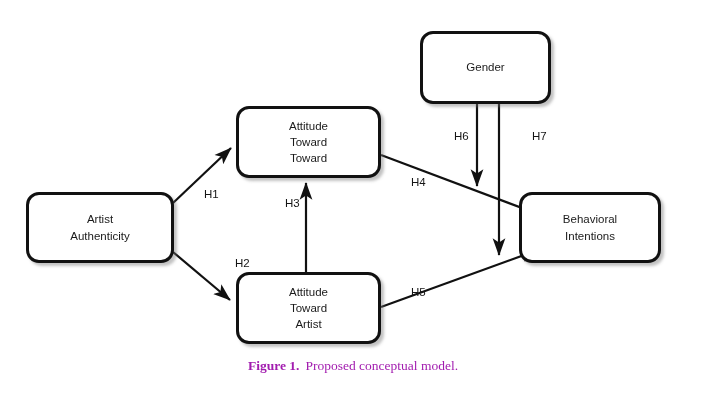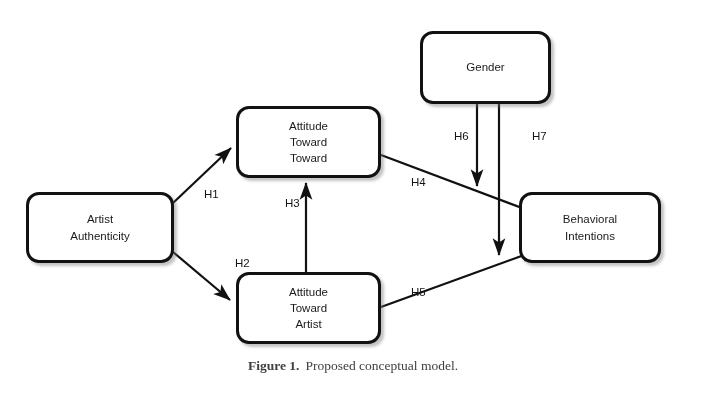--- a/index.html
+++ b/index.html
@@ -53,21 +53,21 @@
   }
 
   #figure-caption {
     position: absolute;
     left: 0;
     top: 358px;
     width: 706px;
     text-align: center;
     font-family: "Liberation Serif", serif;
     font-size: 13.5px;
-    color: #404040;
+    color: #a21caf;
     z-index: 5;
   }
   #figure-caption .cap-label {
     font-weight: bold;
     margin-right: 6px;
   }
   #figure-caption .cap-text { font-weight: normal; }
 </style>
 </head>
 <body>

